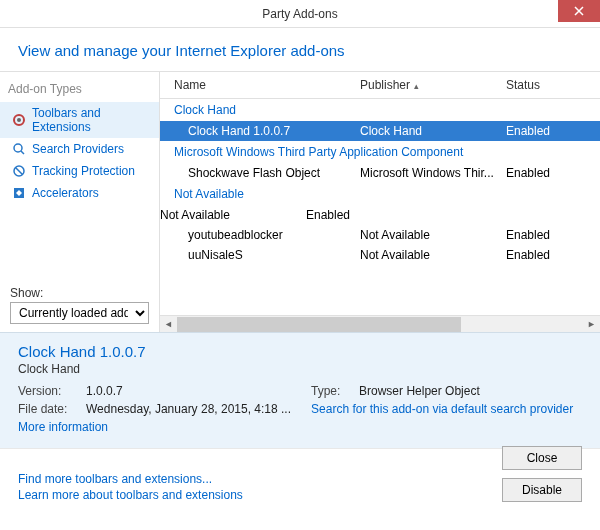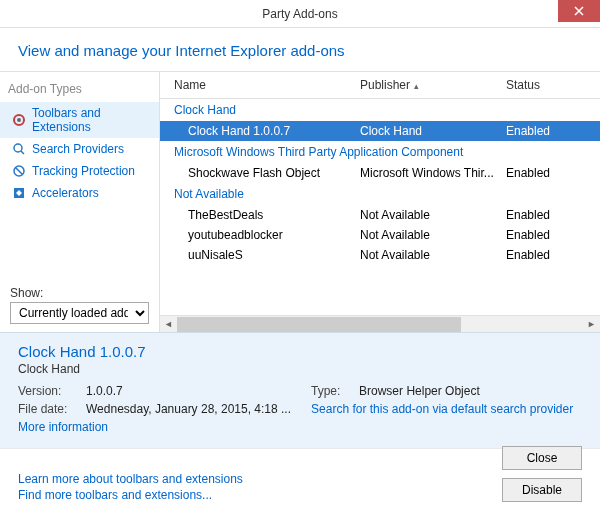--- a/index.html
+++ b/index.html
@@ -129,21 +129,20 @@
         <div class="c-status">Enabled</div>
       </div>
       <div class="group-header">Microsoft Windows Third Party Application Component</div>
       <div class="row">
         <div class="c-name">Shockwave Flash Object</div>
         <div class="c-pub">Microsoft Windows Thir...</div>
         <div class="c-status">Enabled</div>
       </div>
       <div class="group-header">Not Available</div>
       <div class="row">
-        <div class="c-name">TheBestDeals</div>
         <div class="c-pub">Not Available</div>
         <div class="c-status">Enabled</div>
       </div>
       <div class="row">
         <div class="c-name">youtubeadblocker</div>
         <div class="c-pub">Not Available</div>
         <div class="c-status">Enabled</div>
       </div>
       <div class="row">
         <div class="c-name">uuNisaleS</div>
@@ -181,20 +180,20 @@
         <span class="details-label" style="width:40px">Type:</span>
         <span class="details-value">Browser Helper Object</span>
       </div>
       <div class="details-link">Search for this add-on via default search provider</div>
     </div>
   </div>
 </div>
 
 <div class="footer">
   <div class="footer-links">
+    <span class="footer-link">Find more toolbars and extensions...</span>
     <span class="footer-link">Learn more about toolbars and extensions</span>
-    <span class="footer-link">Find more toolbars and extensions...</span>
   </div>
   <div class="footer-buttons">
     <button class="btn">Close</button>
     <button class="btn">Disable</button>
   </div>
 </div>
 
 </body></html>

